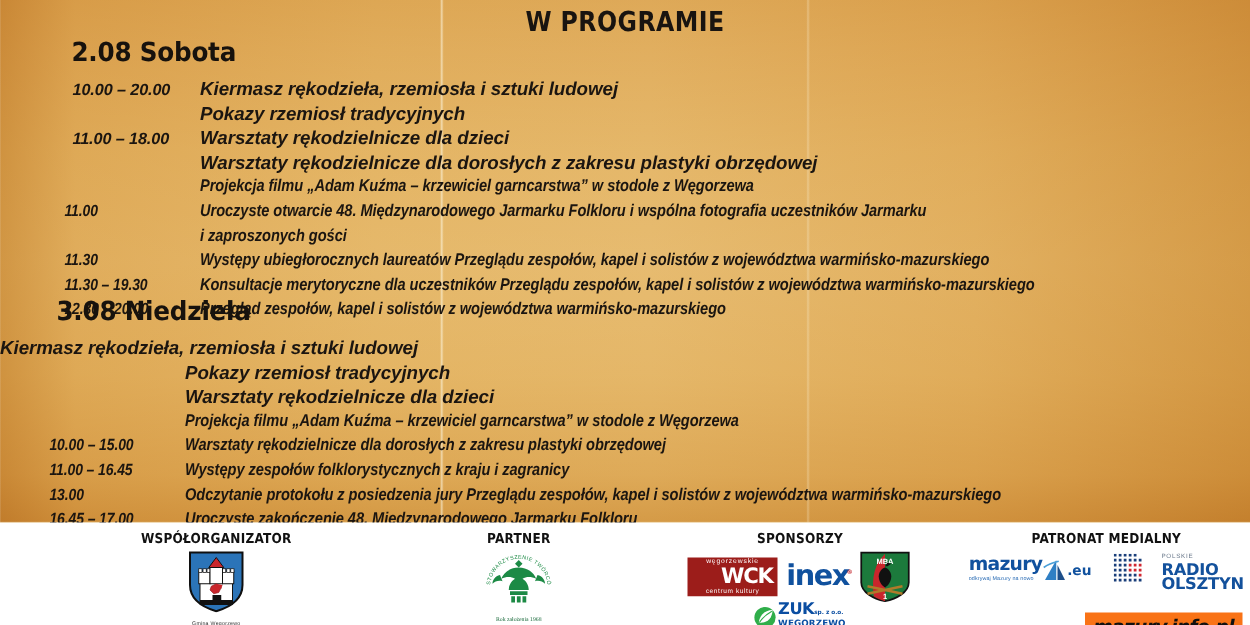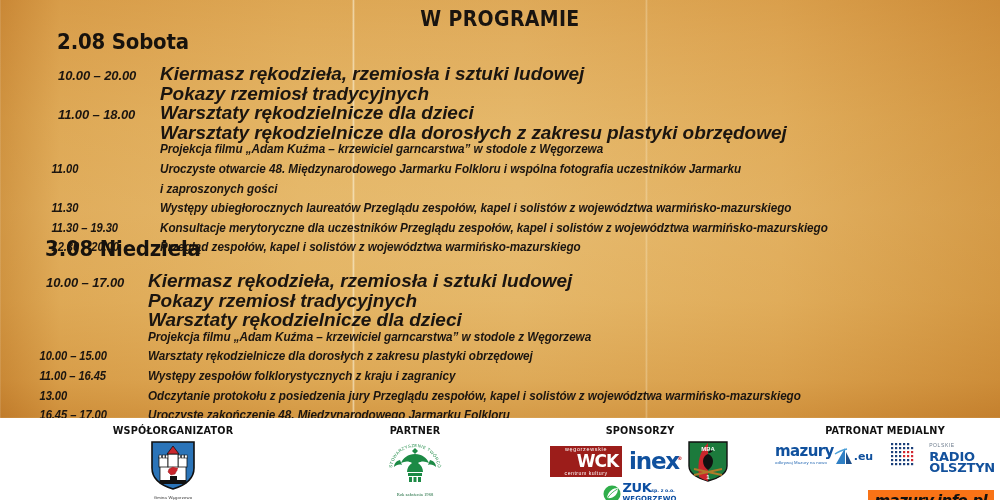--- a/index.html
+++ b/index.html
@@ -106,21 +106,21 @@
     font-style: italic;
     font-weight: bold;
     font-size: 13px;
     color: #1b1510;
     letter-spacing: -0.1px;
   }
   .row .desc {
     font-family: "Liberation Sans", sans-serif;
     font-style: italic;
     font-weight: bold;
-    font-size: 19px;
+    font-size: 15px;
     color: #1b1510;
     letter-spacing: -0.05px;
   }
   
   .row.narrow .time,
   .row.narrow .desc {
     transform: scaleX(0.86);
     transform-origin: left center;
     display: inline-block;
   }
@@ -326,21 +326,20 @@
           <span class="time">12.30 – 20.00</span>
           <span class="desc">Przegląd zespołów, kapel i solistów z województwa warmińsko-mazurskiego</span>
         </div>
     </div>
   </div>
 
   <div class="day-block" style="top:237px;">
     <div class="day-head">3.08 Niedziela</div>
     <div class="rows">
       <div class="row">
-          <span class="time">10.00 – 17.00</span>
           <span class="desc">Kiermasz rękodzieła, rzemiosła i sztuki ludowej</span>
         </div>
       <div class="row">
           <span class="time"></span>
           <span class="desc">Pokazy rzemiosł tradycyjnych</span>
         </div>
       <div class="row">
           <span class="time"></span>
           <span class="desc">Warsztaty rękodzielnicze dla dzieci</span>
         </div>

